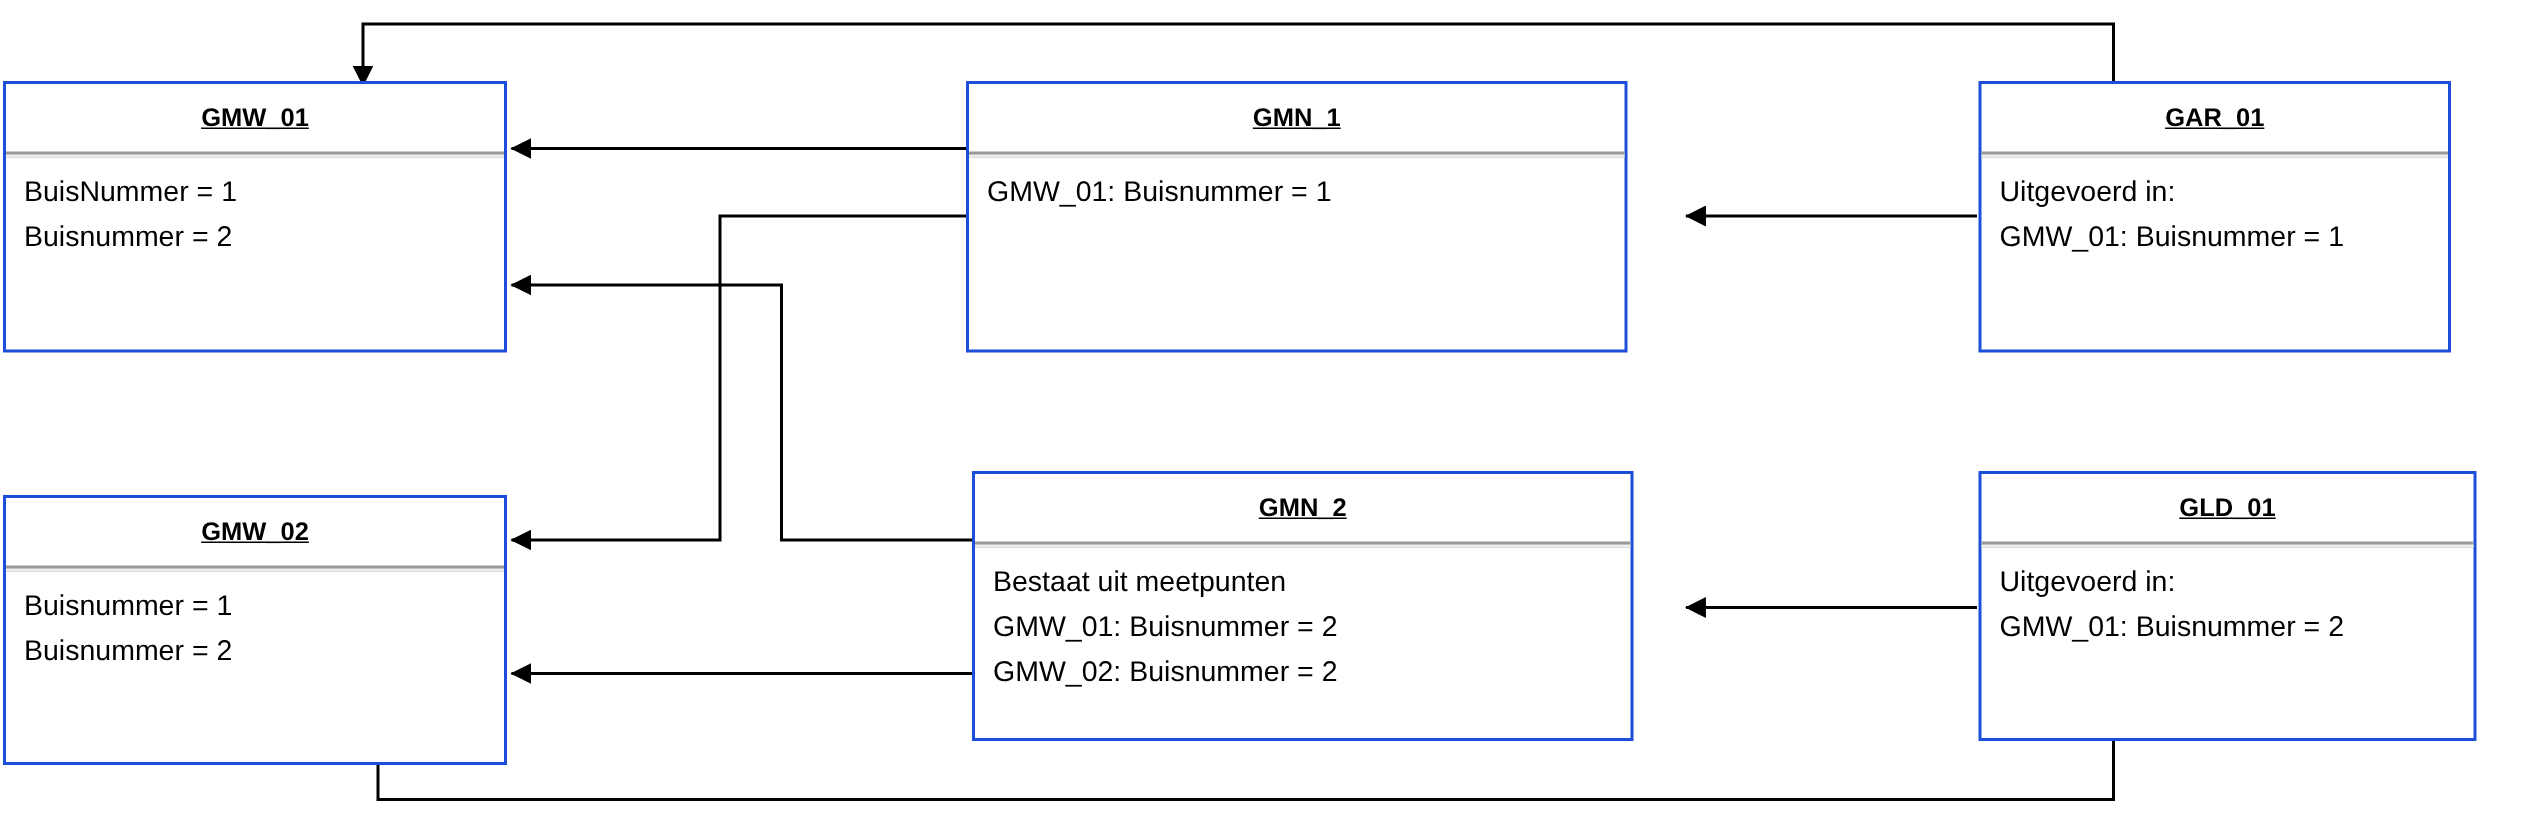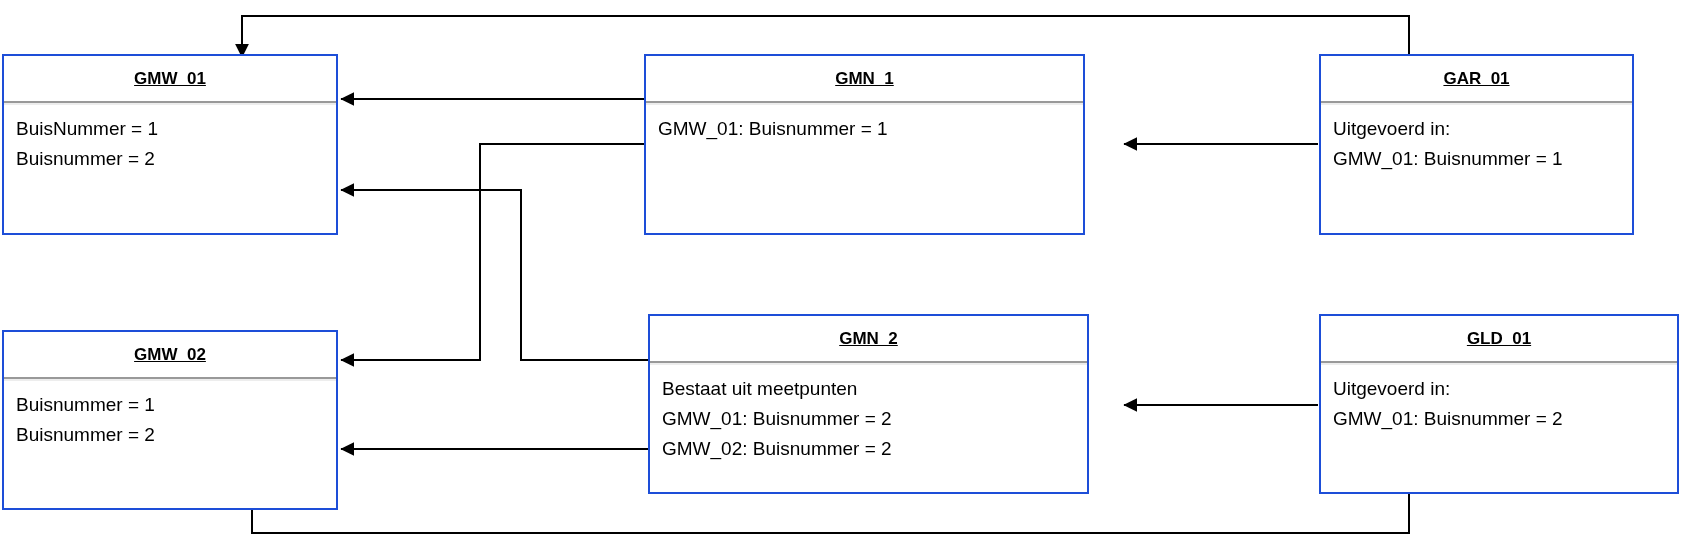--- a/index.html
+++ b/index.html
@@ -131,21 +131,21 @@
       <span class="node-title">GMN_2</span>
     </div>
     <div class="node-divider"></div>
     <div class="node-body">
       <div class="node-line">Bestaat uit meetpunten</div>
       <div class="node-line">GMW_01: Buisnummer = 2</div>
       <div class="node-line">GMW_02: Buisnummer = 2</div>
     </div>
   </div>
 
-  <div class="node" style="left:1319px; top:314px; width:360px; height:180px;">
+  <div class="node" style="left:1319px; top:314px; width:332px; height:180px;">
     <div class="node-header">
       <span class="node-title">GLD_01</span>
     </div>
     <div class="node-divider"></div>
     <div class="node-body">
       <div class="node-line">Uitgevoerd in:</div>
       <div class="node-line">GMW_01: Buisnummer = 2</div>
     </div>
   </div>
 

